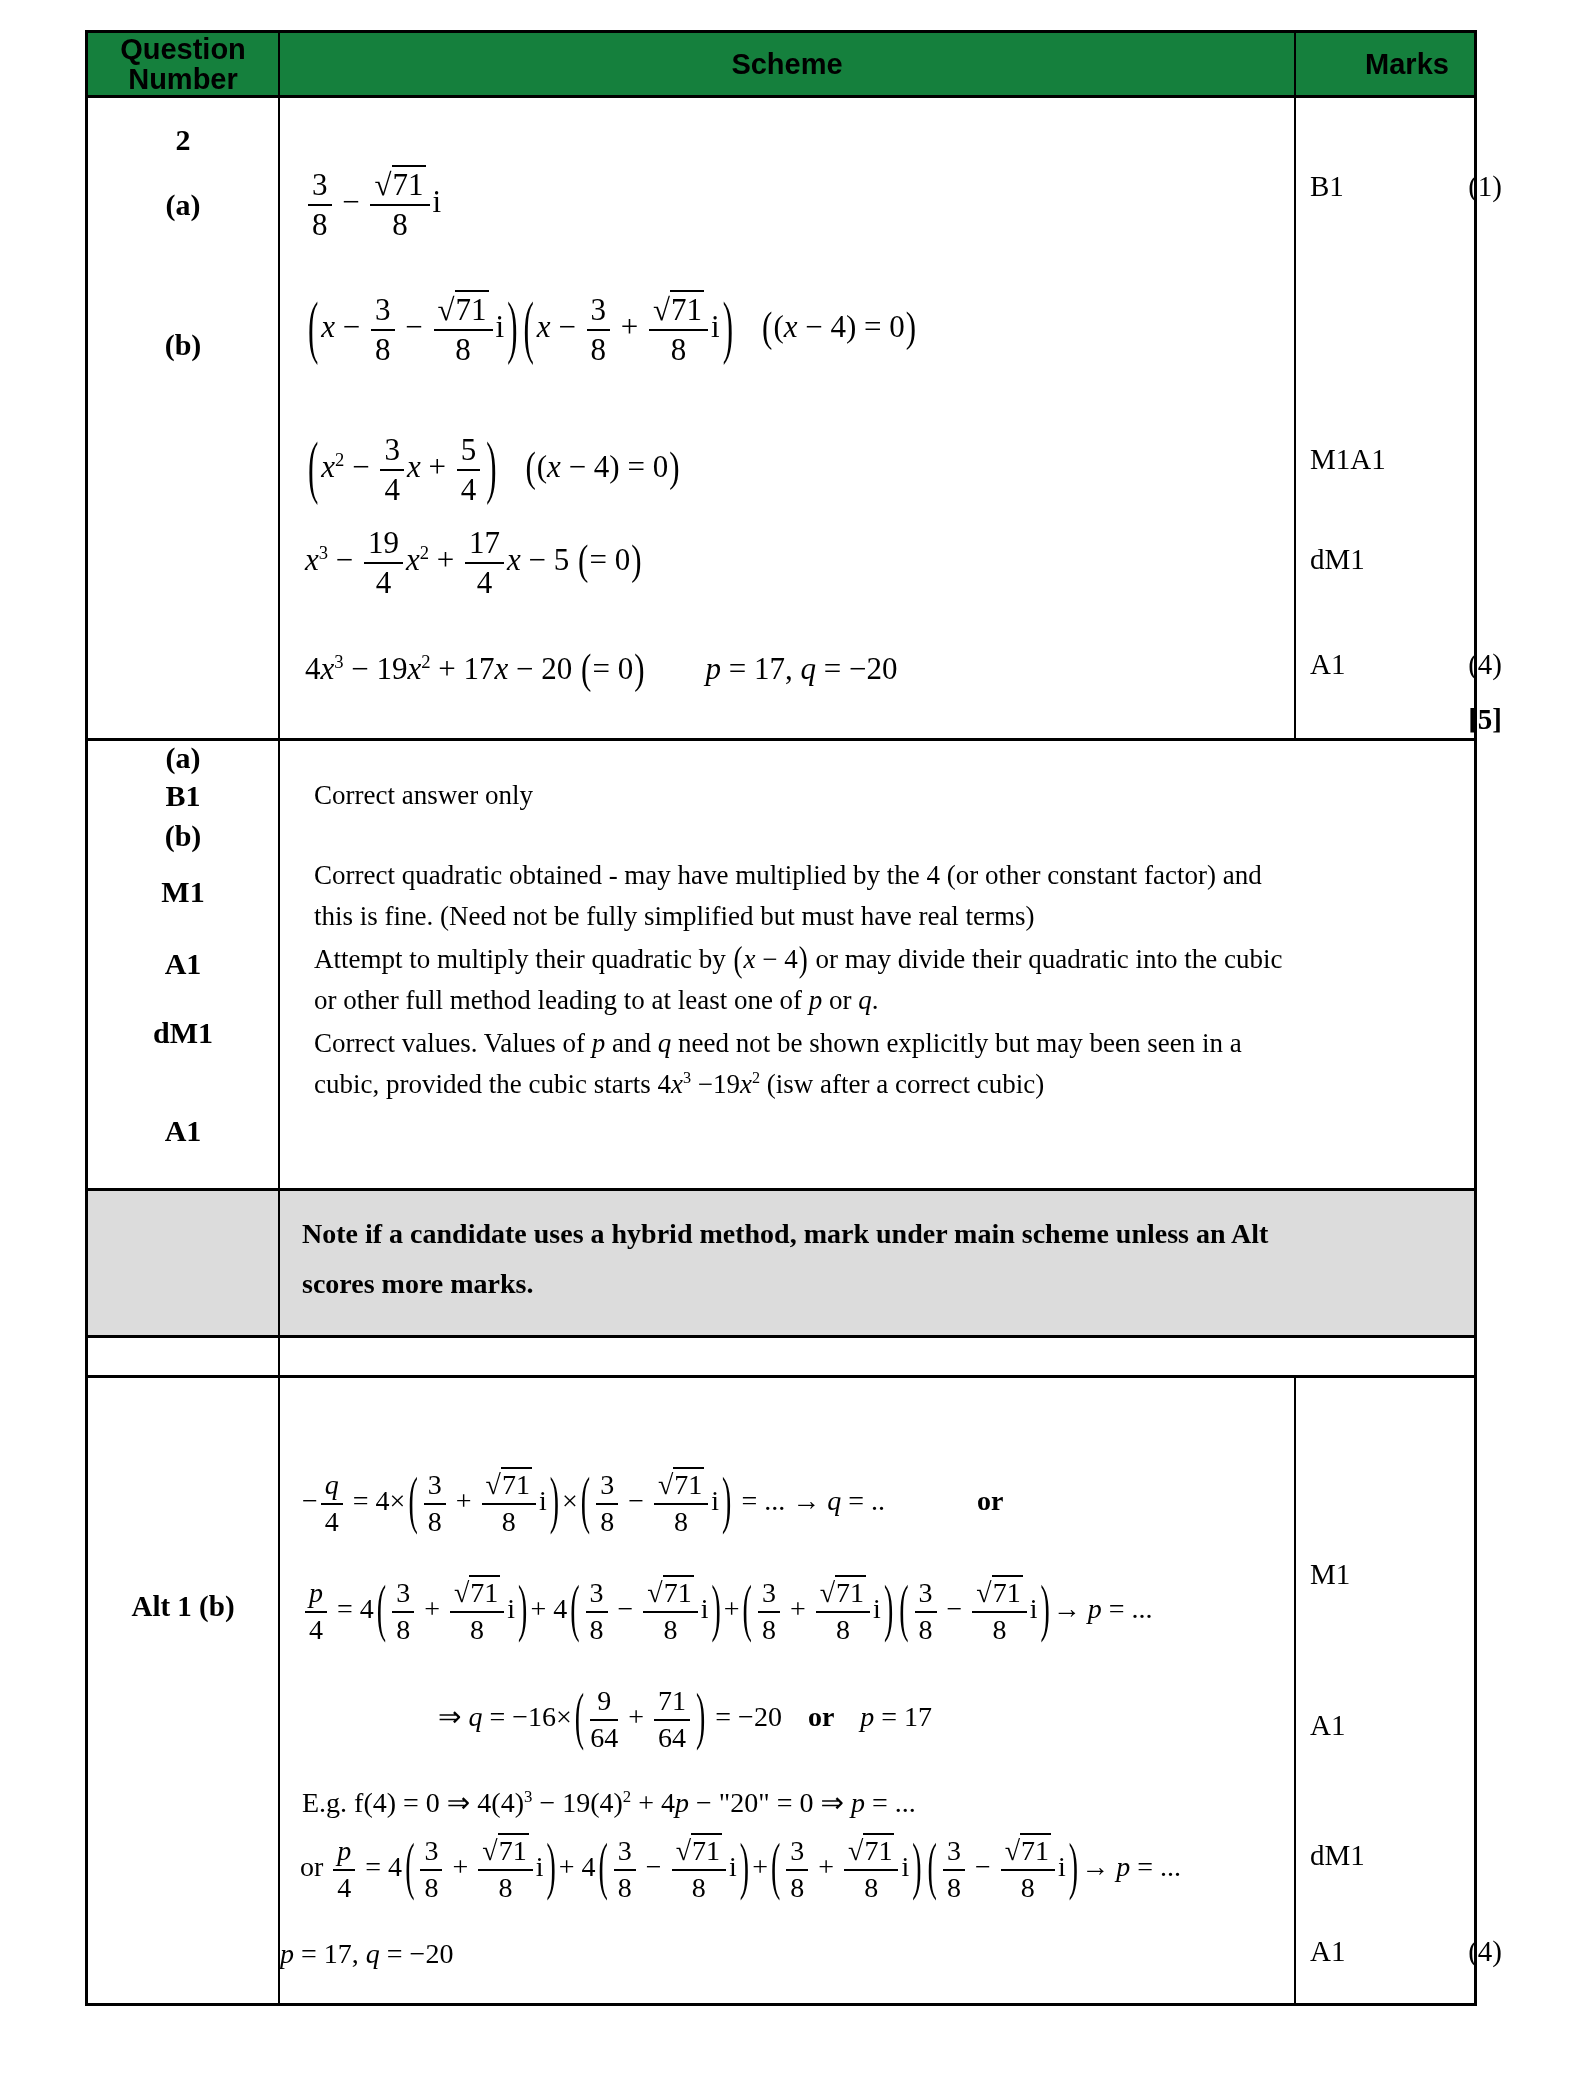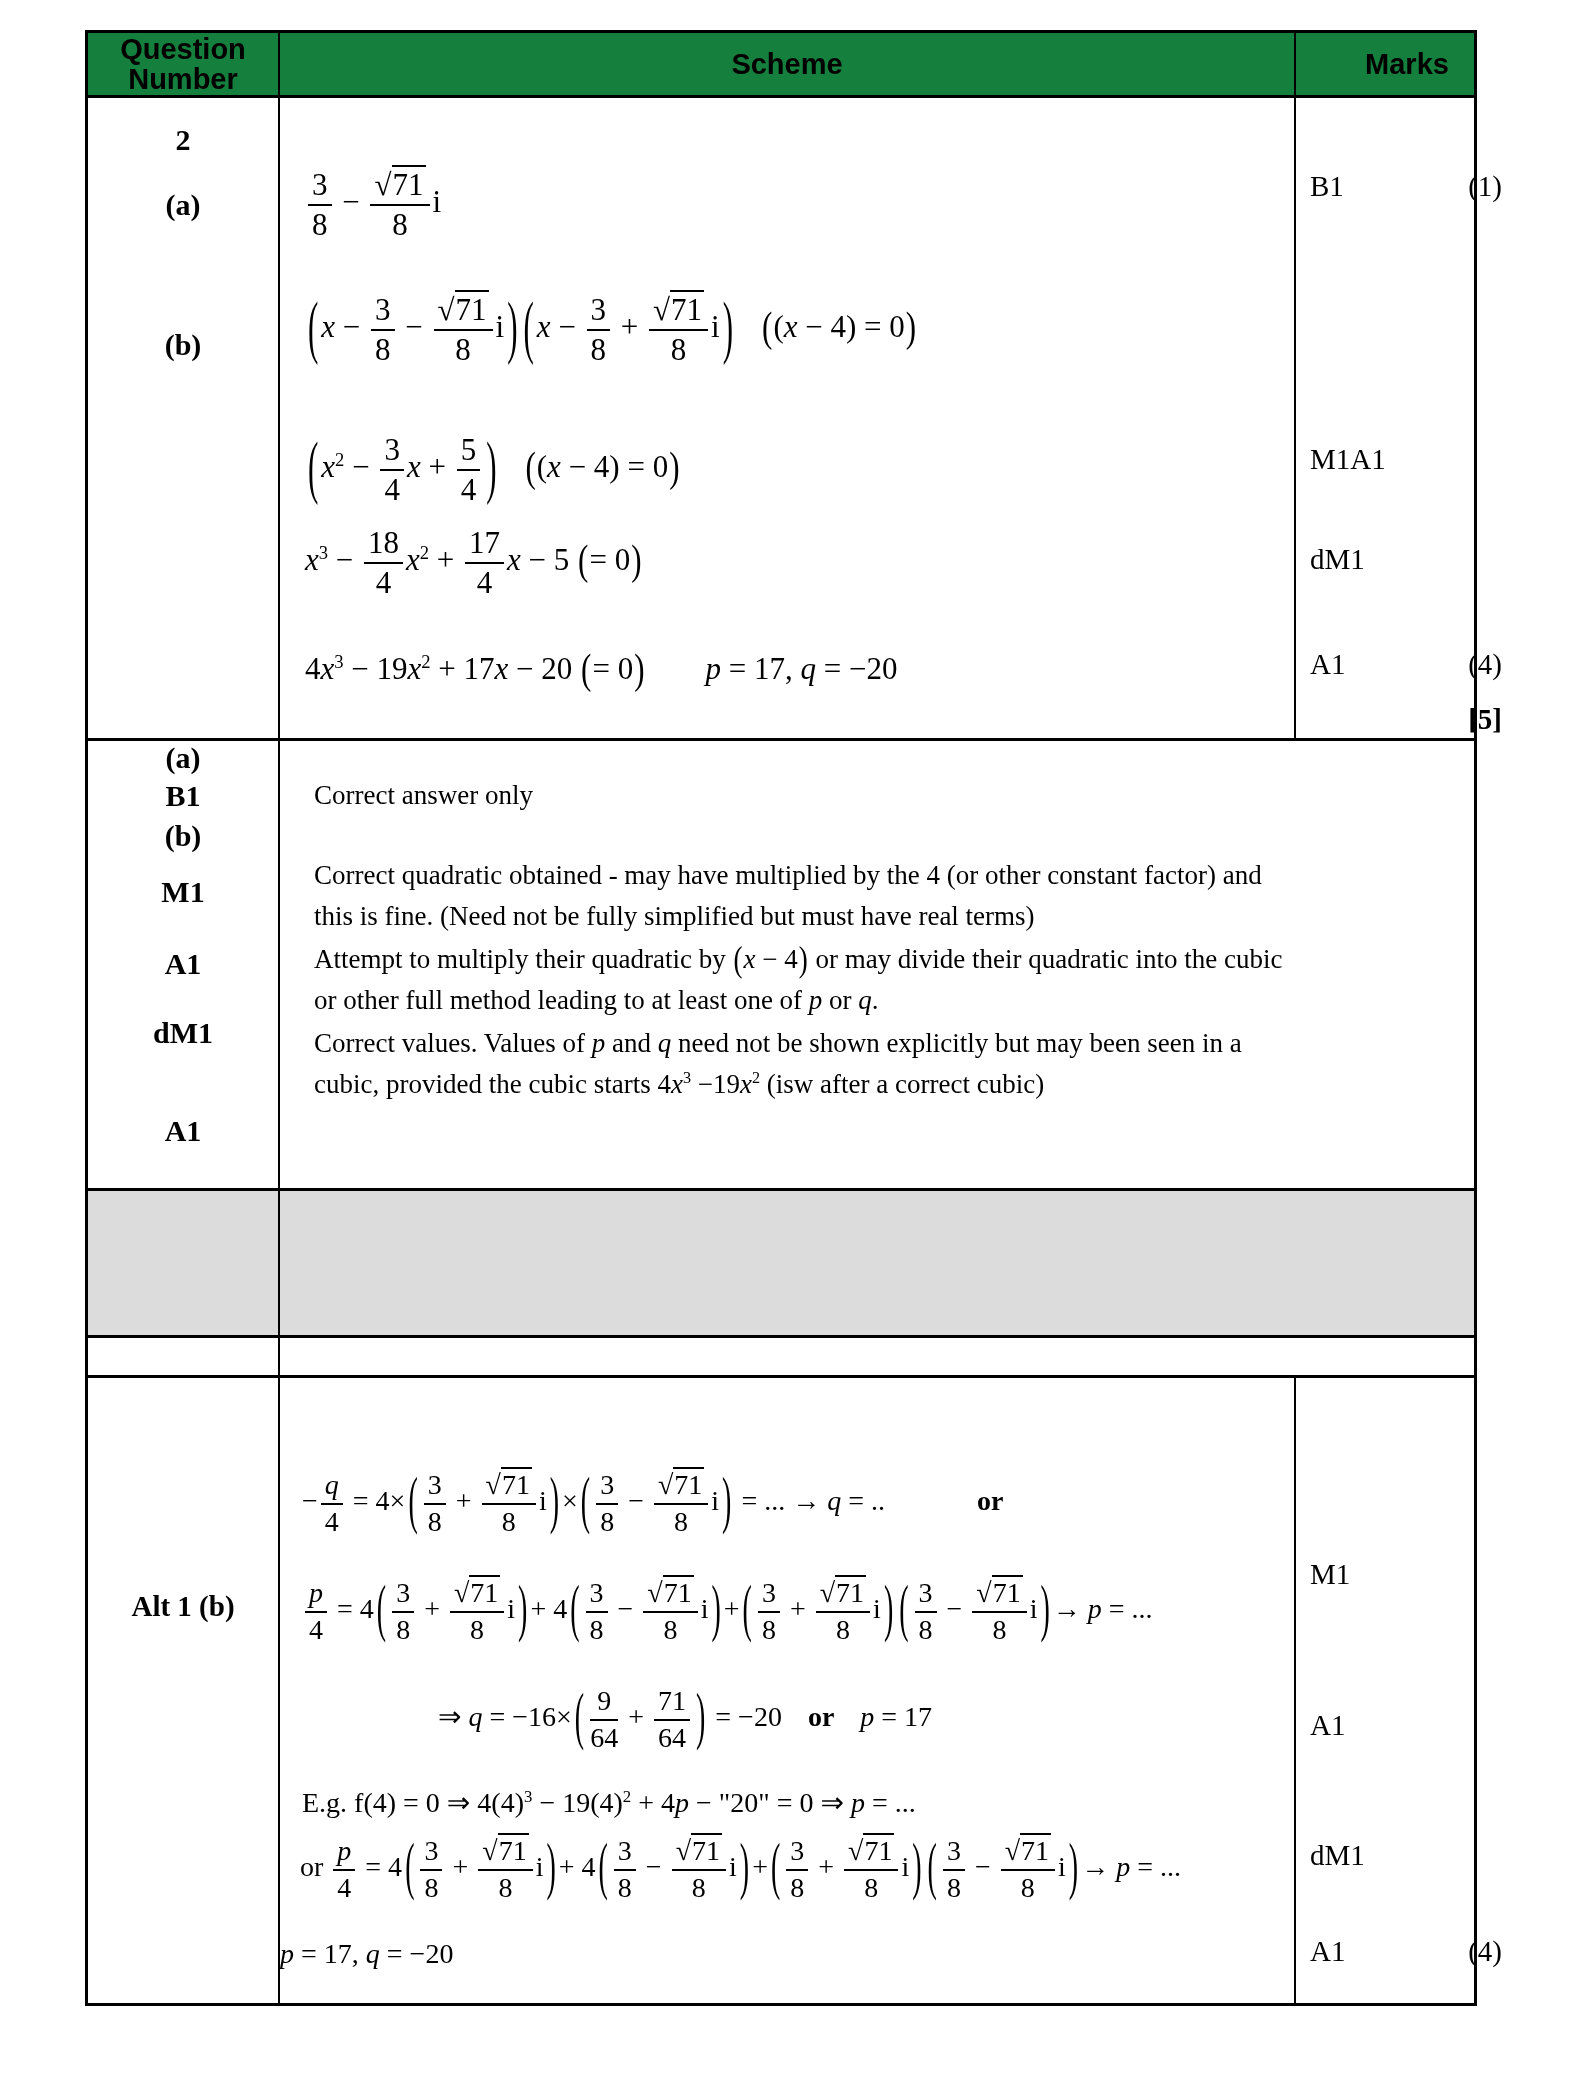--- a/index.html
+++ b/index.html
@@ -58,21 +58,21 @@
   <div class="row r1">
     <div class="cell c1">
       <div class="lab" style="top:25px">2</div>
       <div class="lab" style="top:90px">(a)</div>
       <div class="lab" style="top:230px">(b)</div>
     </div>
     <div class="cell c2">
       <div class="math" style="top:70px;left:25px"><span class="fr"><span class="n">3</span><span class="d">8</span></span> − <span class="fr"><span class="n">√<span class="rd">71</span></span><span class="d">8</span></span>i</div>
       <div class="math" style="top:195px;left:25px"><span class="bp">(</span><i>x</i> − <span class="fr"><span class="n">3</span><span class="d">8</span></span> − <span class="fr"><span class="n">√<span class="rd">71</span></span><span class="d">8</span></span>i<span class="bp">)</span><span class="bp">(</span><i>x</i> − <span class="fr"><span class="n">3</span><span class="d">8</span></span> + <span class="fr"><span class="n">√<span class="rd">71</span></span><span class="d">8</span></span>i<span class="bp">)</span><span class="g25"></span><span class="mp">(</span>(<i>x</i> − 4) = 0<span class="mp">)</span></div>
       <div class="math" style="top:335px;left:25px"><span class="bp">(</span><i>x</i><sup>2</sup> − <span class="fr"><span class="n">3</span><span class="d">4</span></span><i>x</i> + <span class="fr"><span class="n">5</span><span class="d">4</span></span><span class="bp">)</span><span class="g25"></span><span class="mp">(</span>(<i>x</i> − 4) = 0<span class="mp">)</span></div>
-      <div class="math" style="top:428px;left:25px"><i>x</i><sup>3</sup> − <span class="fr"><span class="n">18</span><span class="d">4</span></span><i>x</i><sup>2</sup> + <span class="fr"><span class="n">17</span><span class="d">4</span></span><i>x</i> − 5 <span class="mp">(</span>= 0<span class="mp">)</span></div>
+      <div class="math" style="top:428px;left:25px"><i>x</i><sup>3</sup> − <span class="fr"><span class="n">19</span><span class="d">4</span></span><i>x</i><sup>2</sup> + <span class="fr"><span class="n">17</span><span class="d">4</span></span><i>x</i> − 5 <span class="mp">(</span>= 0<span class="mp">)</span></div>
       <div class="math" style="top:553px;left:25px">4<i>x</i><sup>3</sup> − 19<i>x</i><sup>2</sup> + 17<i>x</i> − 20 <span class="mp">(</span>= 0<span class="mp">)</span><span class="g60"></span><i>p</i> = 17, <i>q</i> = −20</div>
     </div>
     <div class="cell c3">
       <div class="mk" style="top:72px">
         <span>B1</span>
           <span>(1)</span>
       </div>
       <div class="mk single" style="top:345px">
         <span>M1A1</span>
       </div>
@@ -104,20 +104,23 @@
       <div class="txt" style="top:114px;left:22px;width:1160px">
         <p>Correct quadratic obtained - may have multiplied by the 4 (or other constant factor) and<br>this is fine. (Need not be fully simplified but must have real terms)</p>
         <p>Attempt to multiply their quadratic by <span class="mp">(</span><i>x</i> − 4<span class="mp">)</span> or may divide their quadratic into the cubic<br>or other full method leading to at least one of <i>p</i> or <i>q</i>.</p>
         <p>Correct values. Values of <i>p</i> and <i>q</i> need not be shown explicitly but may been seen in a<br>cubic, provided the cubic starts 4<i>x</i><sup>3</sup> −19<i>x</i><sup>2</sup> (isw after a correct cubic)</p>
       </div>
     </div>
   </div>
 
   <div class="row r3">
     <div class="cell c1"></div>
+    <div class="cell cm">
+      <div class="notebold" style="top:18px;left:22px">Note if a candidate uses a hybrid method, mark under main scheme unless an Alt<br>scores more marks.</div>
+    </div>
   </div>
 
   <div class="row r4">
     <div class="cell c1"></div>
     <div class="cell cm"></div>
   </div>
 
   <div class="row r5">
     <div class="cell c1">
       <div class="lab" style="top:212px;font-size:29px">Alt 1 (b)</div>

